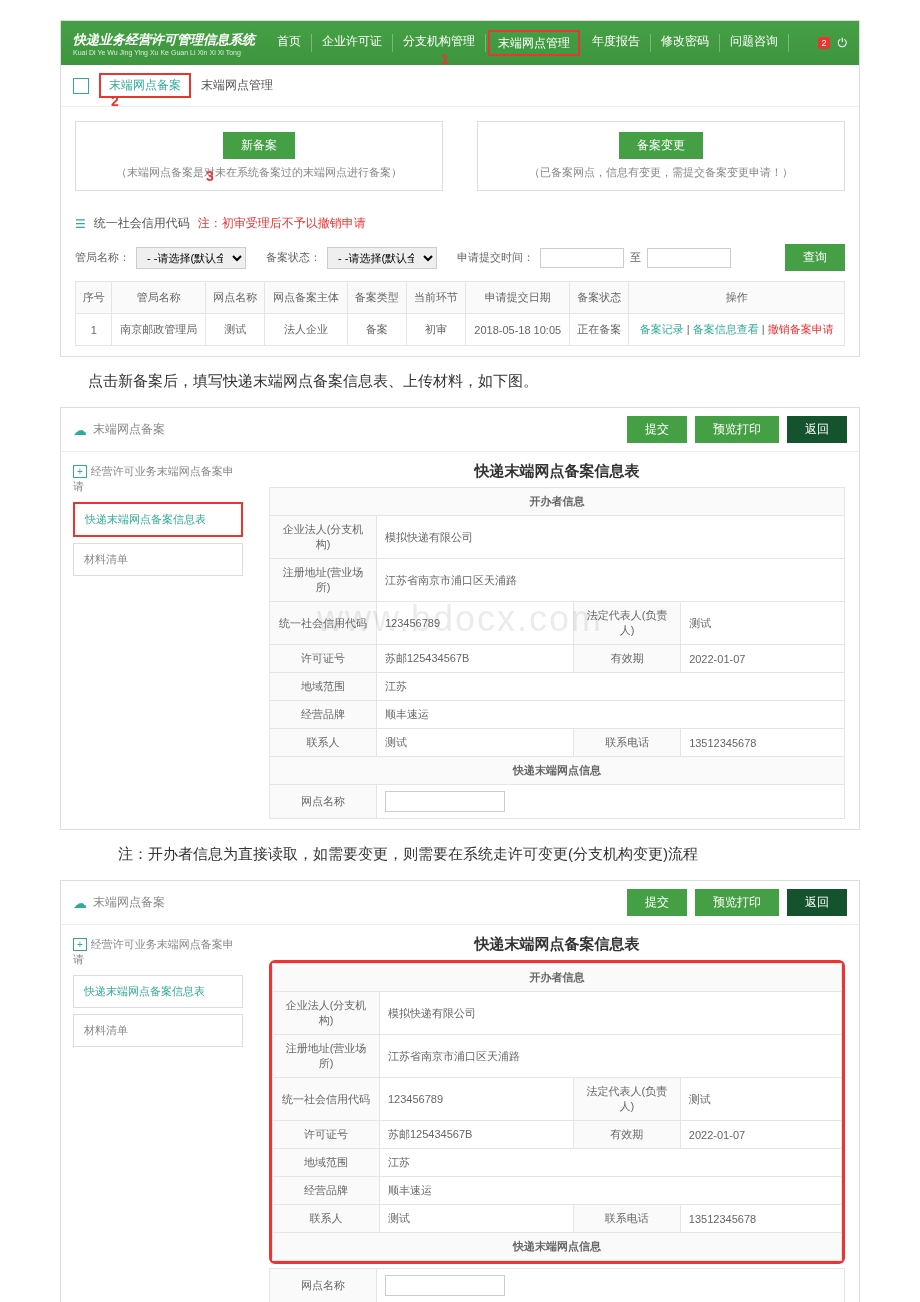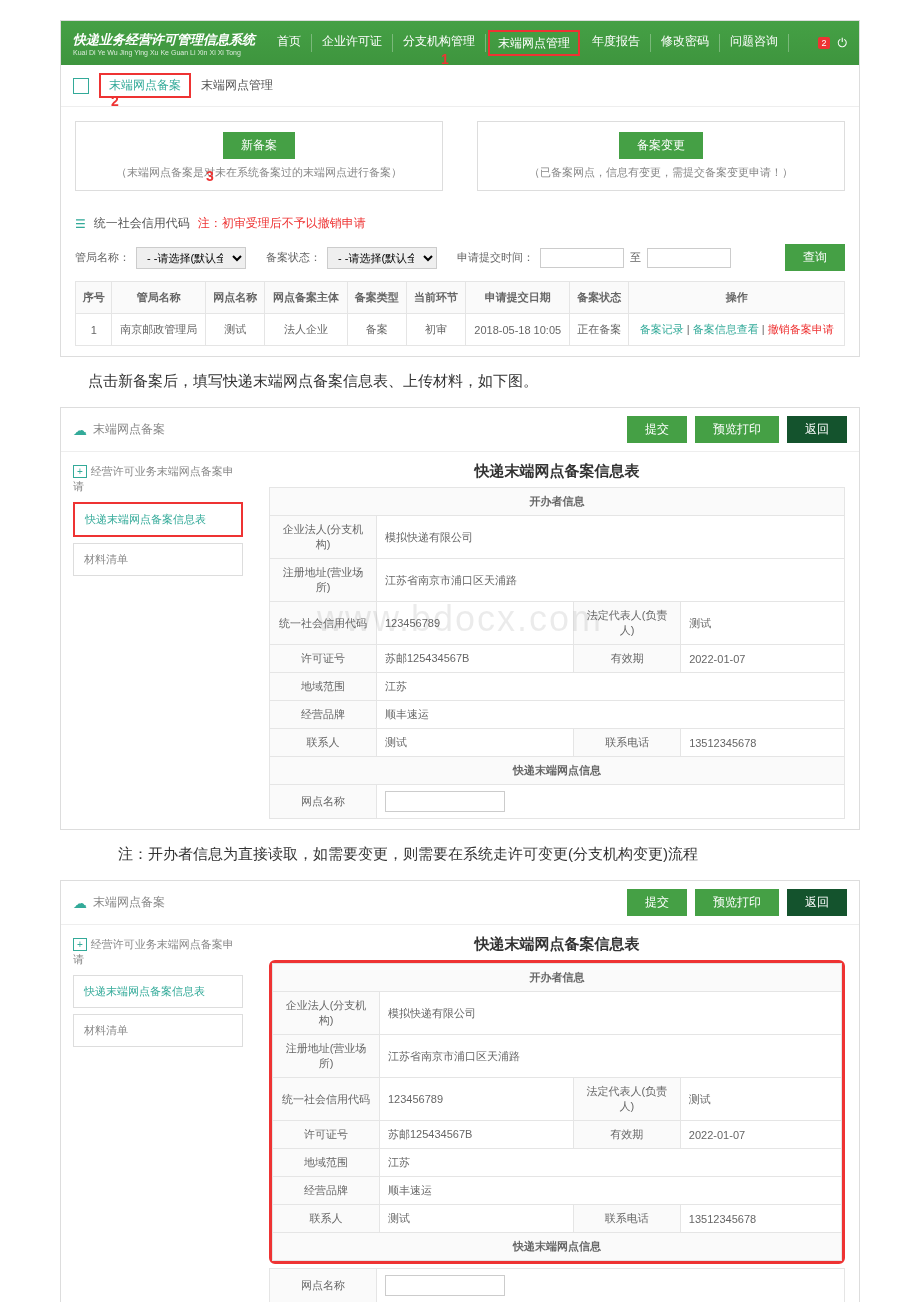--- a/index.html
+++ b/index.html
@@ -25,21 +25,21 @@
 .sect{padding:10px 14px}
 .sect-h{display:flex;align-items:center;gap:8px;margin-bottom:12px}
 .sect-h .ic{color:#3a9}
 .sect-h .red{color:#e33}
 .filter{display:flex;align-items:center;gap:6px;font-size:11px;color:#666;flex-wrap:wrap}
 .filter select,.filter input{border:1px solid #ccc;padding:3px 6px;font-size:11px}
 .filter .w1{width:110px}
 .filter .w2{width:70px}
 .tbl{width:100%;border-collapse:collapse;margin-top:10px;font-size:11px}
 .tbl th,.tbl td{border:1px solid #e5e5e5;padding:8px 6px;text-align:center;color:#666}
-.tbl th{background:#fafafa;font-weight:bold}
+.tbl th{background:#fafafa;font-weight:normal}
 .tbl .lk{color:#3a9}.tbl .lk2{color:#e33}
 .para{margin:10px 88px 14px;font-size:15px;line-height:1.6;color:#333}
 .indent{text-indent:2em}
 
 .fhd{display:flex;align-items:center;padding:8px 12px;border-bottom:1px solid #eee}
 .fhd .cl{color:#3a9;font-size:14px;margin-right:6px}
 .fhd .ttl{color:#888;flex:1}
 .fhd .b{padding:5px 18px;color:#fff;margin-left:8px;font-size:12px;cursor:pointer;background:#45a045;border:none}
 .fhd .b.gray{background:#14532d}
 .fbody{display:flex}

